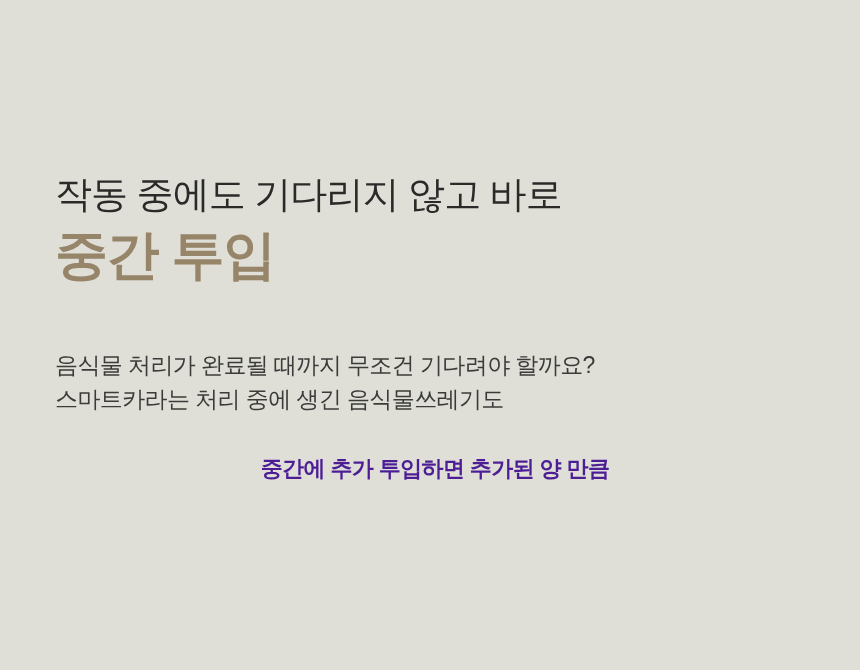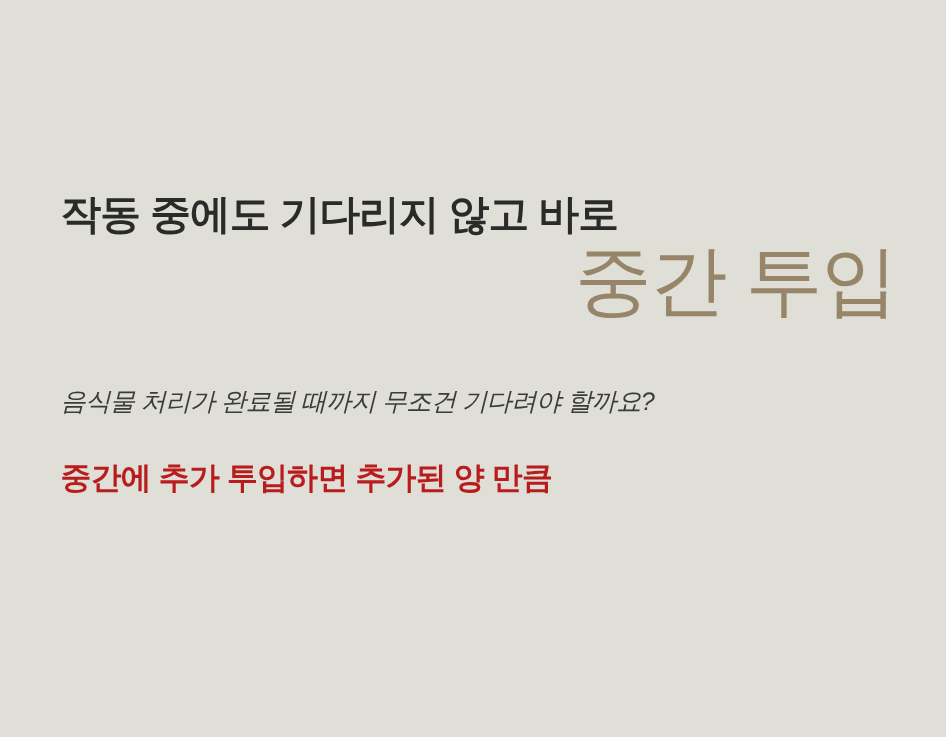--- a/index.html
+++ b/index.html
@@ -33,83 +33,83 @@
   
   .headline {
     margin: 0;
     padding: 0;
     font-weight: 400;
   }
   .headline-line1 {
     display: block;
     font-size: 37px;
     line-height: 46px;
-    font-weight: 700;
+    font-weight: 400;
     color: #2a2a28;
     letter-spacing: -0.9px;
     white-space: nowrap;
   }
   .headline-line2 {
     display: block;
-    font-size: 70px;
+    font-size: 53px;
     line-height: 62px;
-    font-weight: 400;
+    font-weight: 700;
     color: #97856a;
     letter-spacing: -1.4px;
     white-space: nowrap;
     margin-top: 6px;
-    text-align: right;
   }
 
   
   .body-copy {
     margin: 0;
     padding: 0;
     margin-top: 62px;
-    font-style: italic;
   }
   .body-line {
     display: block;
     font-size: 23px;
     line-height: 34px;
     font-weight: 400;
     color: #3b3b39;
     letter-spacing: -0.6px;
     white-space: nowrap;
   }
 
   .emphasis-copy {
     margin: 0;
     padding: 0;
     margin-top: 36px;
   }
   .emphasis-line {
     display: block;
-    font-size: 28px;
+    font-size: 22px;
     line-height: 34px;
     font-weight: 700;
-    color: #b91c1c;
+    color: #4c1d95;
     letter-spacing: -0.6px;
     white-space: nowrap;
+    text-align: center;
   }
 </style>
 </head>
 <body>
 
 <div class="promo-panel">
 
   <div class="content-block">
 
     <h1 class="headline">
       <span class="headline-line1">작동 중에도 기다리지 않고 바로</span>
       <span class="headline-line2">중간 투입</span>
     </h1>
 
     <p class="body-copy">
       <span class="body-line">음식물 처리가 완료될 때까지 무조건 기다려야 할까요?</span>
+      <span class="body-line">스마트카라는 처리 중에 생긴 음식물쓰레기도</span>
     </p>
 
     <p class="emphasis-copy">
       <span class="emphasis-line">중간에 추가 투입하면 추가된 양 만큼</span>
     </p>
 
   </div>
 </div>
 
 </body></html>

